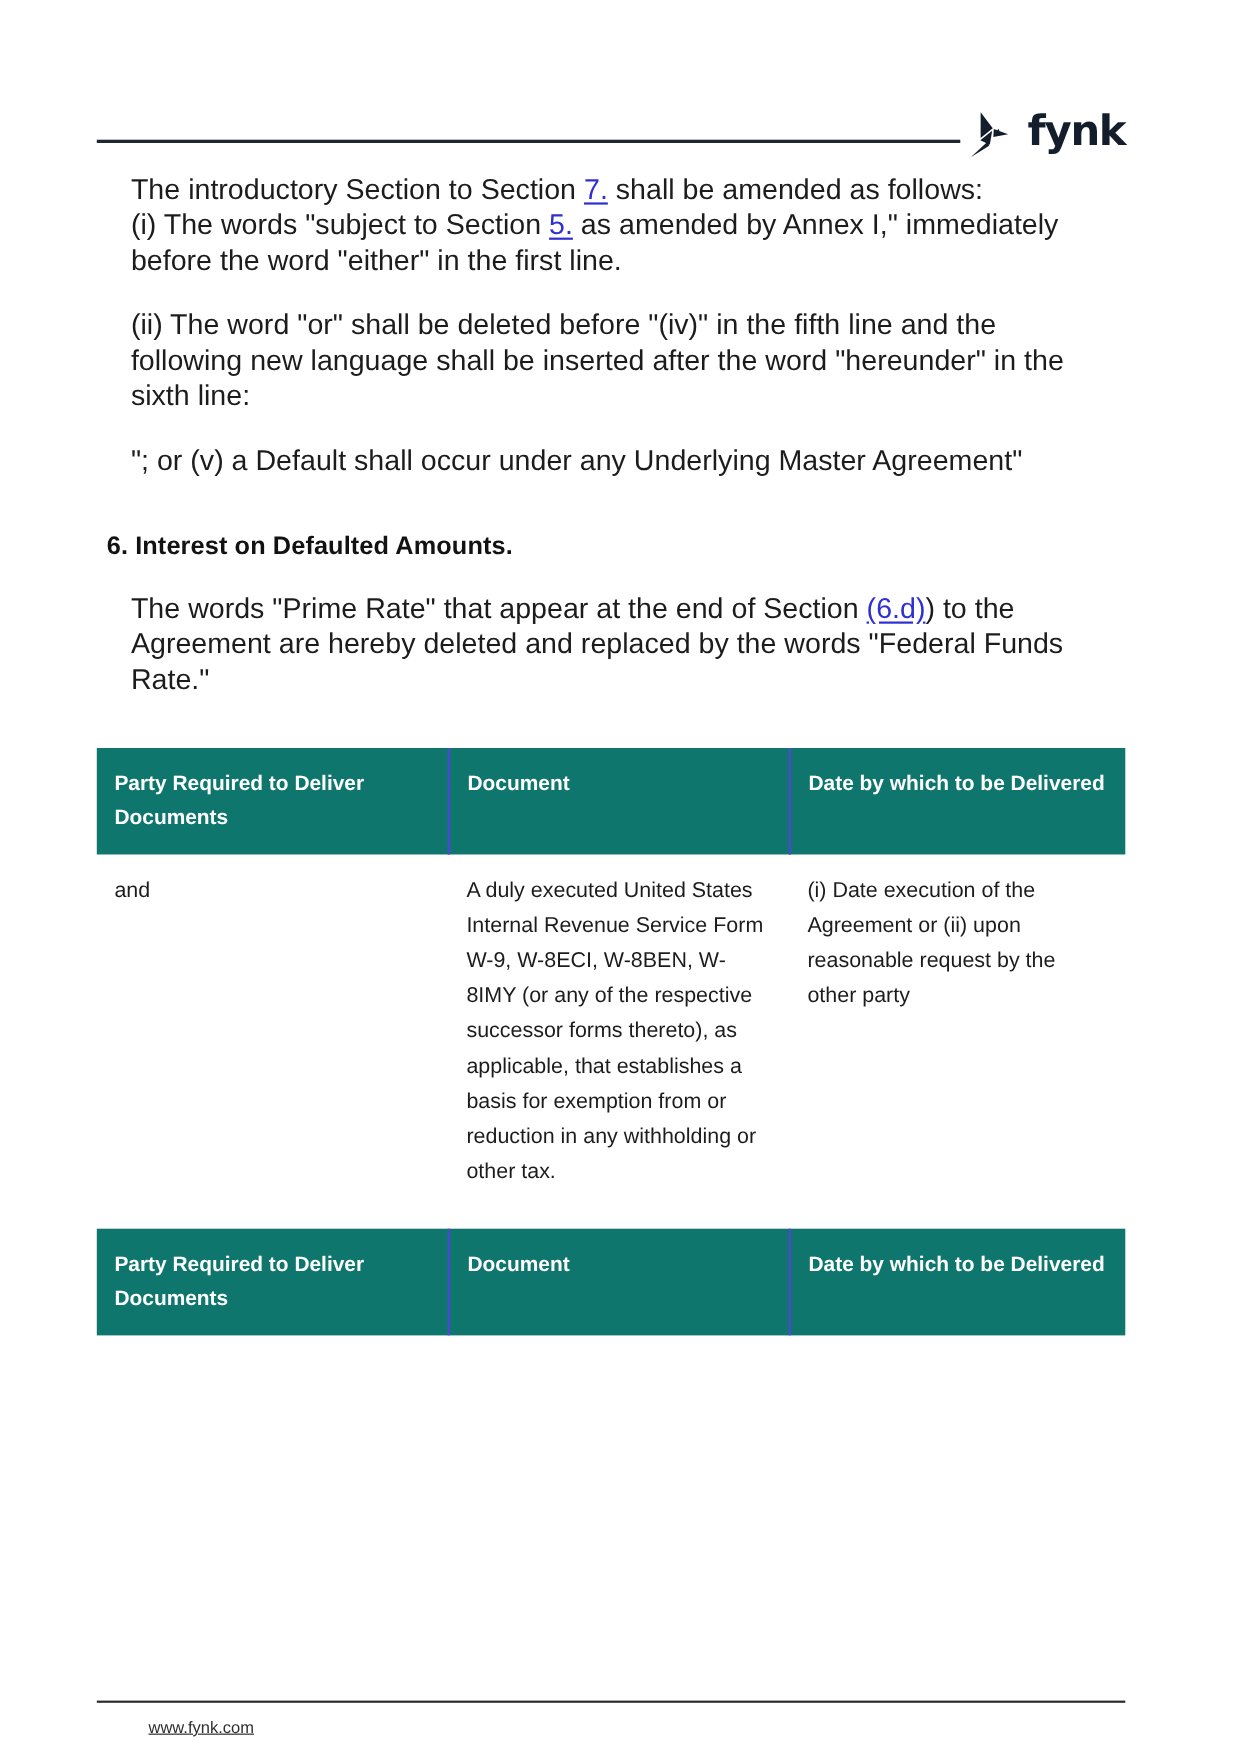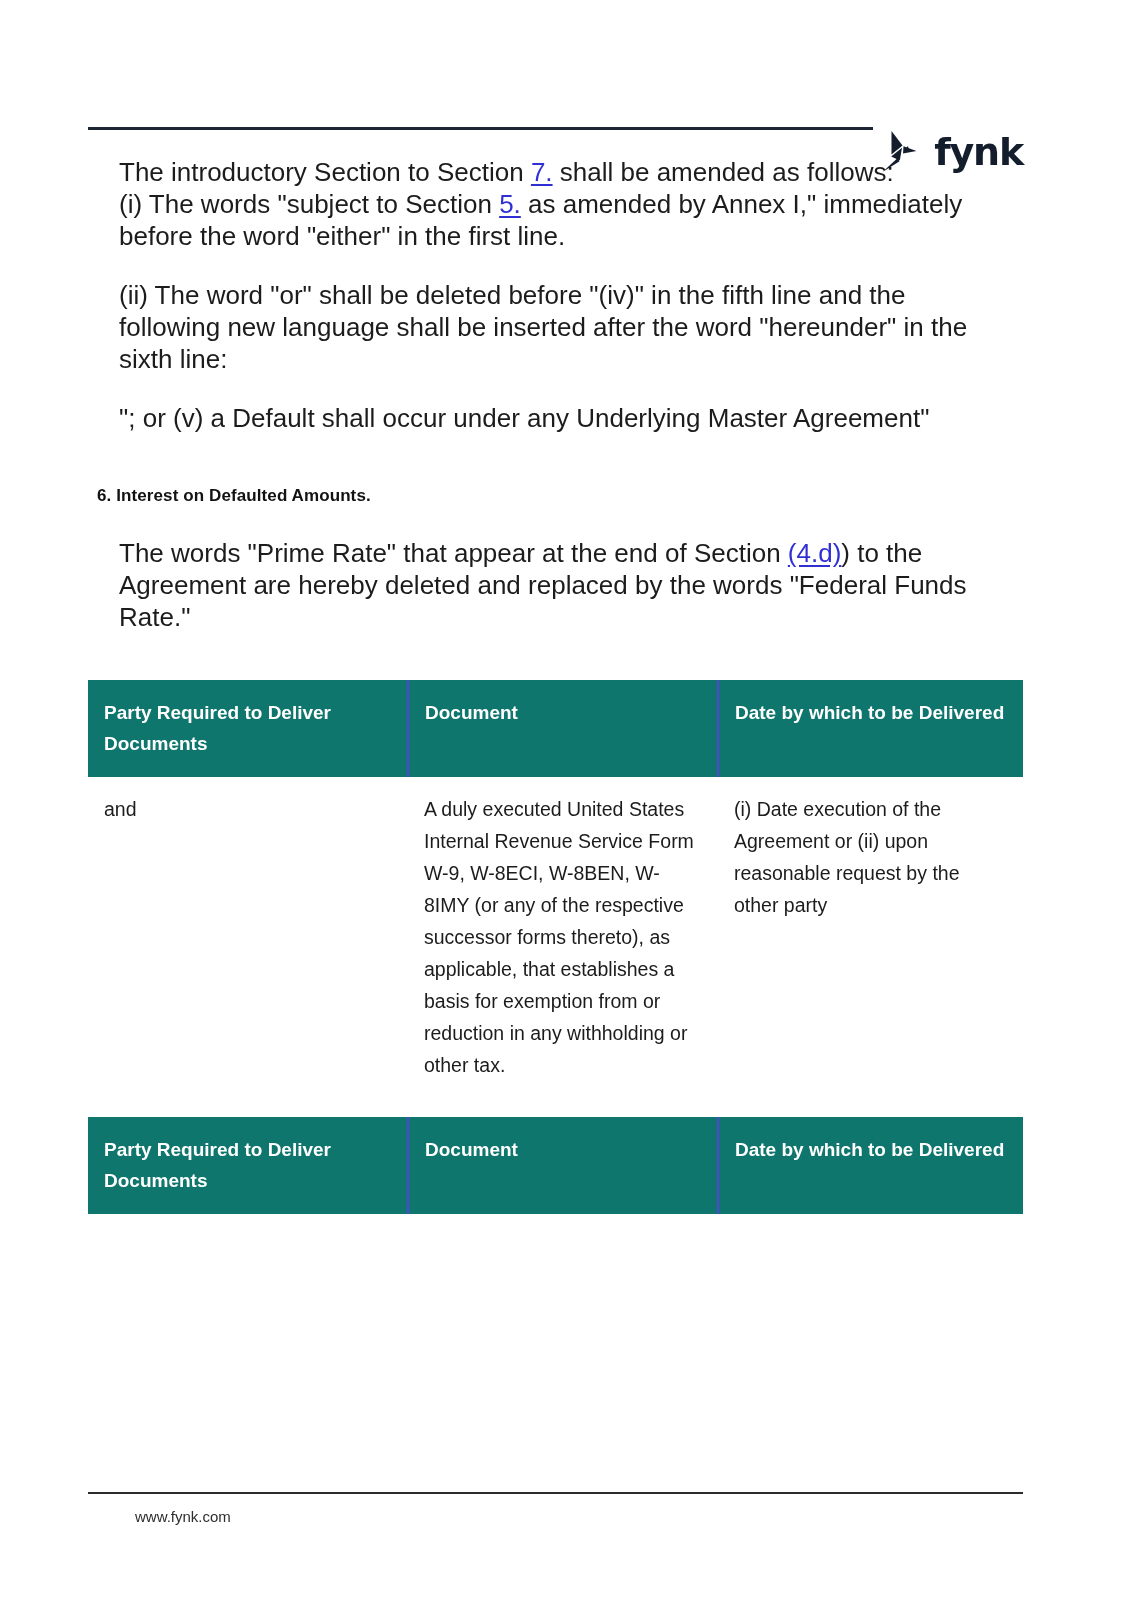--- a/index.html
+++ b/index.html
@@ -34,23 +34,23 @@
     position: absolute;
     top: 27px;
     left: 0;
     width: 785px;
     height: 3px;
     background: #1d2734;
   }
   .brand {
     position: absolute;
     right: 0;
-    top: 17px;
+    top: 0;
     display: flex;
-    align-items: flex-end;
+    align-items: flex-start;
     gap: 10px;
     height: 56px;
   }
   .brand-mark {
     width: 46px;
     height: 44px;
     display: block;
   }
   .brand-word {
     font-family: "DejaVu Sans", sans-serif;
@@ -84,21 +84,21 @@
 
   a.xref {
     color: #2f2fd4;
     text-decoration: underline;
     text-underline-offset: 3px;
   }
 
   h2.section-heading {
     margin: 0;
     padding-left: 9px;
-    font-size: 17px;
+    font-size: 23px;
     font-weight: 700;
     color: #121212;
     line-height: 28px;
     letter-spacing: 0.1px;
   }
   .heading-block { margin-top: 48px; }
   .heading-block.second { margin-top: 47px; }
 
   
   .doc-table {
@@ -131,22 +131,23 @@
   .col-a { width: 320px; }
   .col-b { width: 310px; }
   .col-c { width: 305px; }
 
   .table-gap { height: 18px; }
 
   
   .doc-footer {
     position: absolute;
     left: 88px;
-    top: 1492px;
-    width: 935px;
+    top: 1546px;
+    width: 935px;
+    text-decoration: underline;
   }
   .footer-rule {
     width: 935px;
     height: 2px;
     background: #2b2b2b;
   }
   .footer-lines {
     padding-left: 47px;
     padding-top: 12px;
   }
@@ -180,21 +181,21 @@
     <p class="para tight"><span>The introductory Section to Section </span><a class="xref" href="#">7.</a><span> shall be amended as follows:</span></p>
 
     <p class="para"><span>(i) The words "subject to Section </span><a class="xref" href="#">5.</a><span> as amended by Annex I," immediately before the word "either" in the first line.</span></p>
 
     <p class="para gap-md">(ii) The word "or" shall be deleted before "(iv)" in the fifth line and the following new language shall be inserted after the word "hereunder" in the sixth line:</p>
 
     <p class="para gap-md">"; or (v) a Default shall occur under any Underlying Master Agreement"</p>
 
     <div class="heading-block">
       <h2 class="section-heading">6. Interest on Defaulted Amounts.</h2>
-      <p class="para gap-md"><span>The words "Prime Rate" that appear at the end of Section </span><a class="xref" href="#">(4.d)</a><span>) to the Agreement are hereby deleted and replaced by the words "Federal Funds Rate."</span></p>
+      <p class="para gap-md"><span>The words "Prime Rate" that appear at the end of Section </span><a class="xref" href="#">(6.d)</a><span>) to the Agreement are hereby deleted and replaced by the words "Federal Funds Rate."</span></p>
     </div>
 
     <div class="heading-block second">
     </div>
 
     <table class="doc-table">
       <colgroup>
         <col class="col-a">
           <col class="col-b">
           <col class="col-c">

